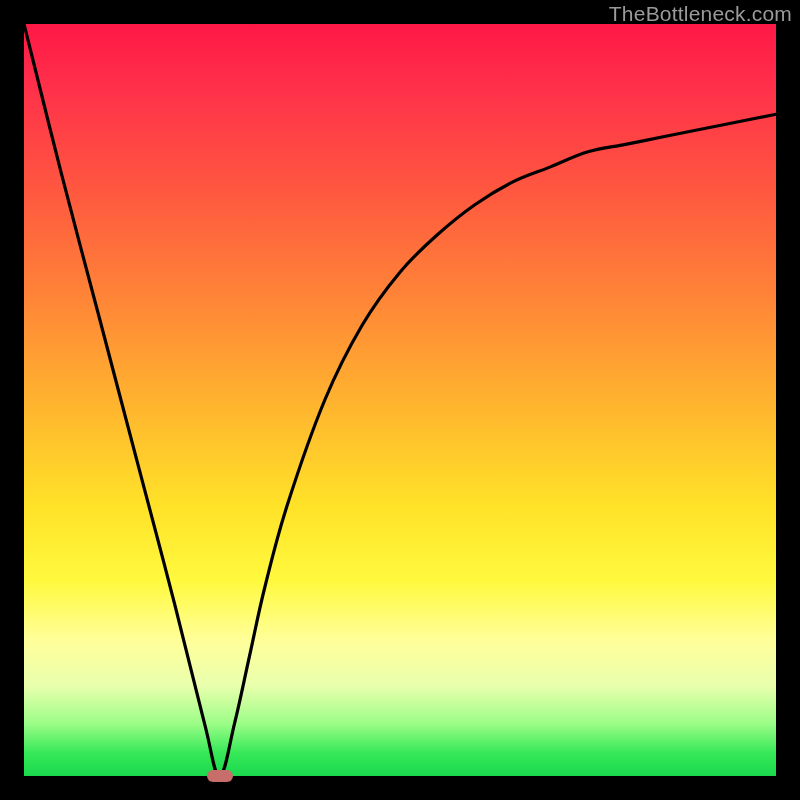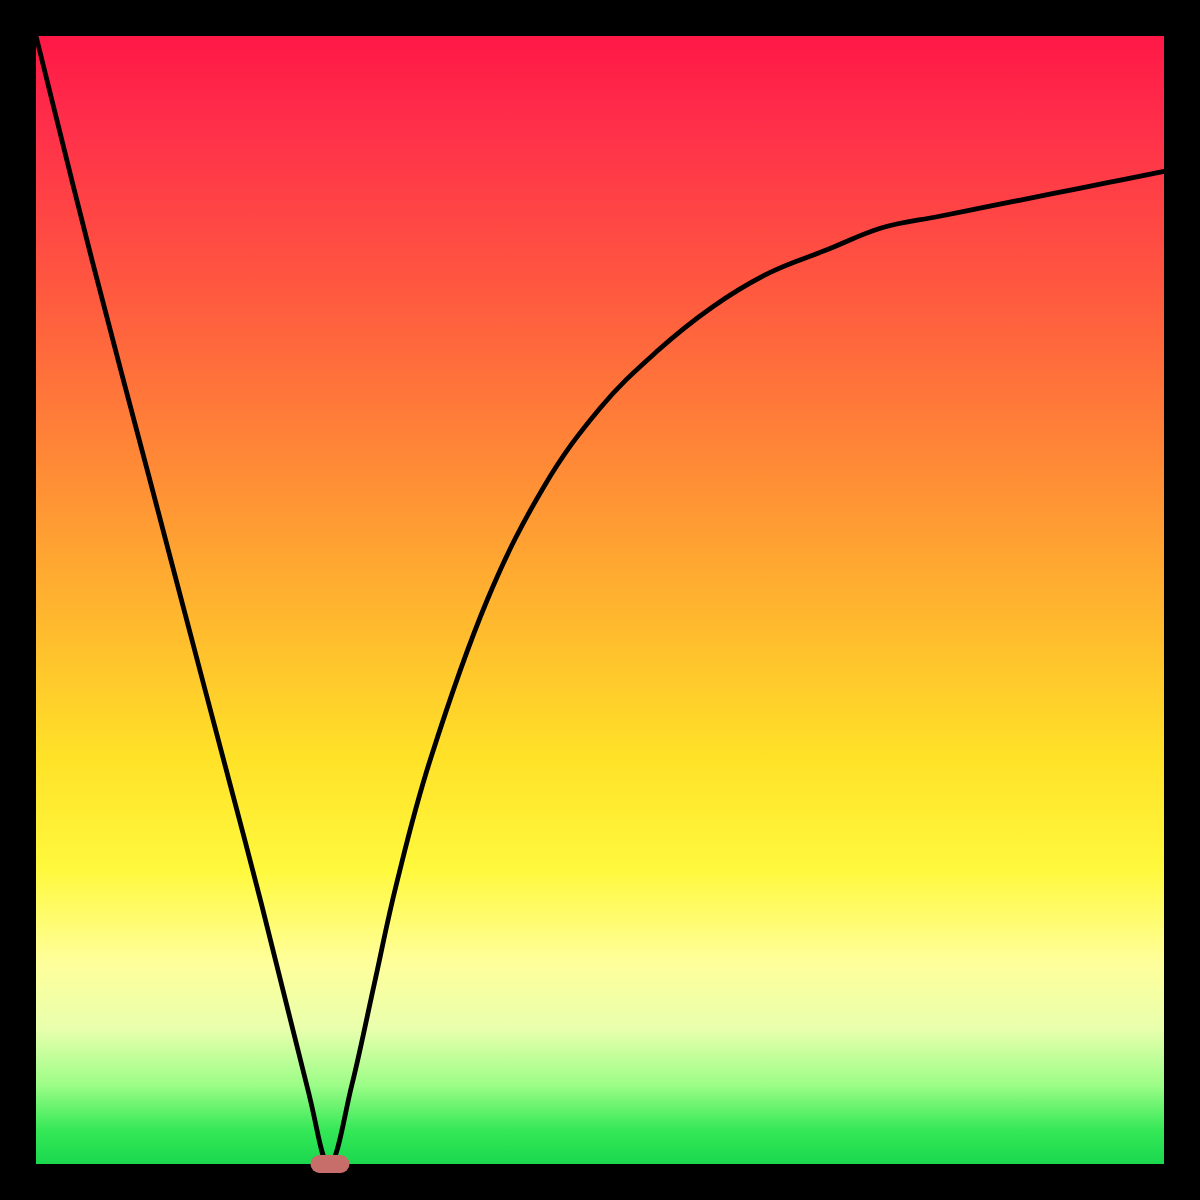--- a/index.html
+++ b/index.html
@@ -66,19 +66,20 @@
     height: 12px;
     border-radius: 6px;
     background: #c76d6a;
     transform: translate(-50%, -50%);
   }
 </style>
 </head>
 <body>
 
 <div class="frame">
+  <div class="watermark">TheBottleneck.com</div>
   <div class="plot">
     <svg class="curve" viewBox="0 0 752 752" preserveAspectRatio="none">
       <path d="M 0.00 0.00 C 6.77 27.07, 24.06 97.61, 37.60 150.40 C 51.14 203.19, 61.66 241.84, 75.20 293.28 C 88.74 344.72, 99.26 384.72, 112.80 436.16 C 126.34 487.60, 138.22 531.66, 150.40 579.04 C 162.58 626.42, 172.36 668.23, 180.48 699.36 C 188.60 730.49, 190.11 752.00, 195.52 752.00 C 200.93 752.00, 205.15 721.02, 210.56 699.36 C 215.97 677.70, 220.19 656.04, 225.60 631.68 C 231.01 607.32, 233.87 591.07, 240.64 564.00 C 247.41 536.93, 252.37 515.12, 263.20 481.28 C 274.03 447.44, 287.26 408.49, 300.80 376.00 C 314.34 343.51, 324.86 323.81, 338.40 300.80 C 351.94 277.79, 362.46 264.40, 376.00 248.16 C 389.54 231.92, 400.06 222.74, 413.60 210.56 C 427.14 198.38, 437.66 189.96, 451.20 180.48 C 464.74 171.00, 475.26 164.69, 488.80 157.92 C 502.34 151.15, 512.86 148.29, 526.40 142.88 C 539.94 137.47, 550.46 131.90, 564.00 127.84 C 577.54 123.78, 588.06 123.03, 601.60 120.32 C 615.14 117.61, 625.66 115.51, 639.20 112.80 C 652.74 110.09, 663.26 107.99, 676.80 105.28 C 690.34 102.57, 700.86 100.47, 714.40 97.76 C 727.94 95.05, 745.23 91.59, 752.00 90.24" fill="none" stroke="#000" stroke-width="3.2" stroke-linecap="round" stroke-linejoin="round"></path>
     </svg>
     <div class="marker" style="left: 195.52px; top: 752px; background: rgb(199, 109, 106);"></div>
   </div>
 </div>
 
 </body></html>

